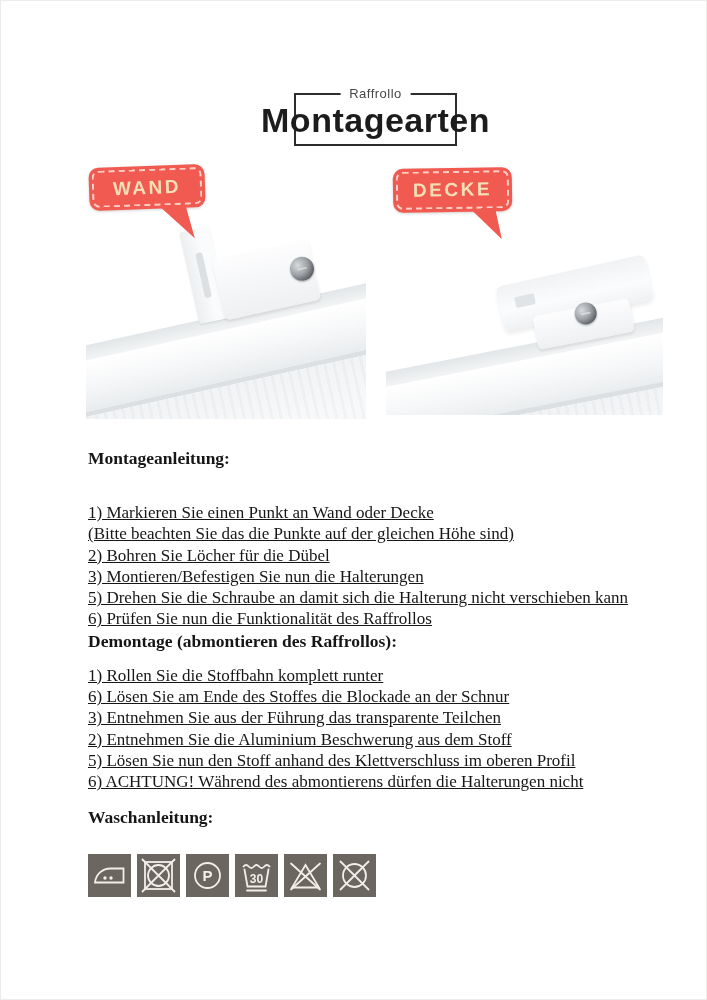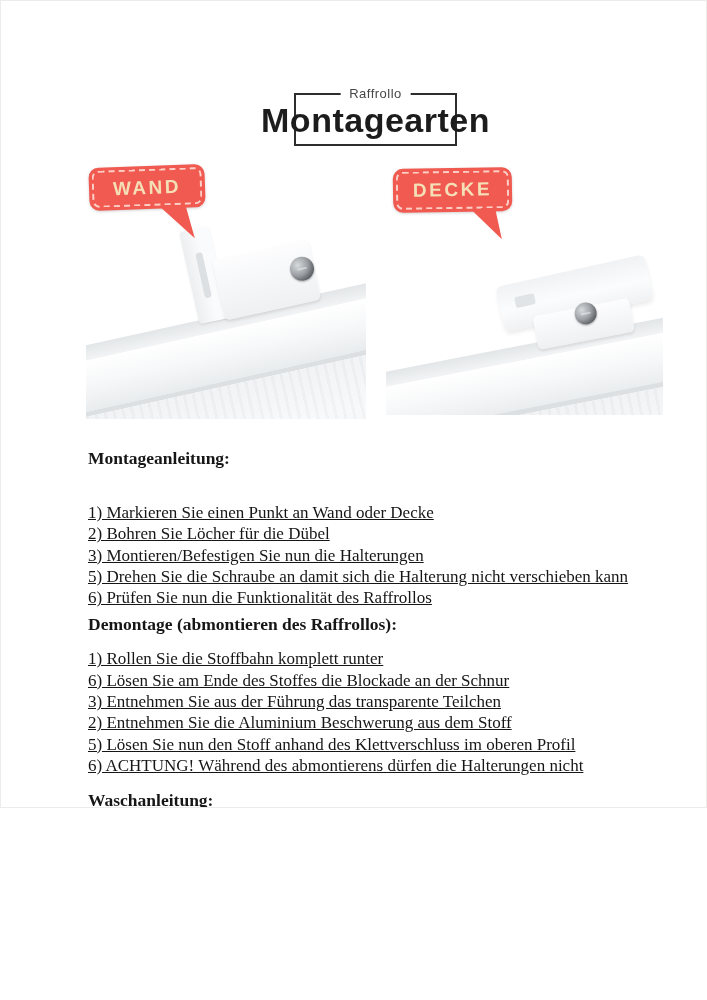--- a/index.html
+++ b/index.html
@@ -1,19 +1,19 @@
 <!DOCTYPE html>
 <html><head>
 <meta charset="utf-8">
 <style>
   * { box-sizing: border-box; margin: 0; padding: 0; }
   html,body { background:#ffffff; }
   body { width:707px; height:1000px; position:relative; font-family:"Liberation Serif", serif; }
 
-  .page { position:absolute; inset:0; width:707px; height:808px; background:#ffffff;
+  .page { position:absolute; inset:0; width:707px; height:1000px; background:#ffffff;
           border:1px solid #ececea; overflow:hidden; }
 
   
   .logo-box { position:absolute; left:293px; top:92px; width:163px; height:53px;
               border:2px solid #2d2d2d; background:#ffffff;
               display:flex; align-items:center; justify-content:center; }
   .logo-small { position:absolute; top:-9px; left:50%; transform:translateX(-50%);
                 background:#ffffff; padding:0 9px; font-family:"Liberation Sans",sans-serif;
                 font-size:13px; color:#474747; letter-spacing:.5px; white-space:nowrap; }
   .logo-title { font-family:"Liberation Sans",sans-serif; font-weight:bold; font-size:34px;
@@ -85,21 +85,21 @@
   .photo-wall .screw { left:312px; top:78px; width:24px; height:24px; }
   .photo-ceiling .screw { left:288px; top:110px; width:22px; height:22px; }
   .screw::after { content:""; position:absolute; left:28%; top:46%; width:44%; height:9%;
                   background:rgba(235,238,240,.55); border-radius:2px; }
 
   
   .text { position:absolute; left:87px; top:446px; width:576px; color:#161616; z-index:2; }
   .sec { font-size:17.5px; font-weight:bold; line-height:22px; }
   .ln  { font-size:17px; line-height:21.3px;text-decoration:underline; }
   .sec.montage   { margin-bottom:33px; }
-  .sec.demontage { margin-top:5px; margin-bottom:13px; }
+  .sec.demontage { margin-bottom:13px; }
   .sec.wasch     { margin-top:13px; }
 
   
   .wash-row { position:absolute; left:87px; top:853px; display:flex; gap:6px; z-index:2; }
   .wsq { width:43px; height:43px; background:#6c6660; display:flex;
          align-items:center; justify-content:center; }
   .wsq svg { display:block; }
   .wsq .stroke { stroke:#f2efe9; stroke-width:1.8; fill:none; stroke-linecap:round; }
   .wsq .fillw  { fill:#f2efe9; }
   .wsq text { font-family:"Liberation Sans",sans-serif; font-weight:bold; fill:#f2efe9; }
@@ -154,20 +154,21 @@
         <span class="notch"></span>
       </div>
       <div class="clamp"></div>
       <div class="screw"></div>
     </div>
   </figure>
 
   <section class="text">
     <h2 class="sec montage">Montageanleitung:</h2>
     <p class="ln">1) Markieren Sie einen Punkt an Wand oder Decke</p>
+    <p class="ln">(Bitte beachten Sie das die Punkte auf der gleichen Höhe sind)</p>
     <p class="ln">2) Bohren Sie Löcher für die Dübel</p>
     <p class="ln">3) Montieren/Befestigen Sie nun die Halterungen</p>
     <p class="ln">5) Drehen Sie die Schraube an damit sich die Halterung nicht verschieben kann</p>
     <p class="ln">6) Prüfen Sie nun die Funktionalität des Raffrollos</p>
 
     <h2 class="sec demontage">Demontage (abmontieren des Raffrollos):</h2>
     <p class="ln">1) Rollen Sie die Stoffbahn komplett runter</p>
     <p class="ln">6) Lösen Sie am Ende des Stoffes die Blockade an der Schnur</p>
     <p class="ln">3) Entnehmen Sie aus der Führung das transparente Teilchen</p>
     <p class="ln">2) Entnehmen Sie die Aluminium Beschwerung aus dem Stoff</p>

